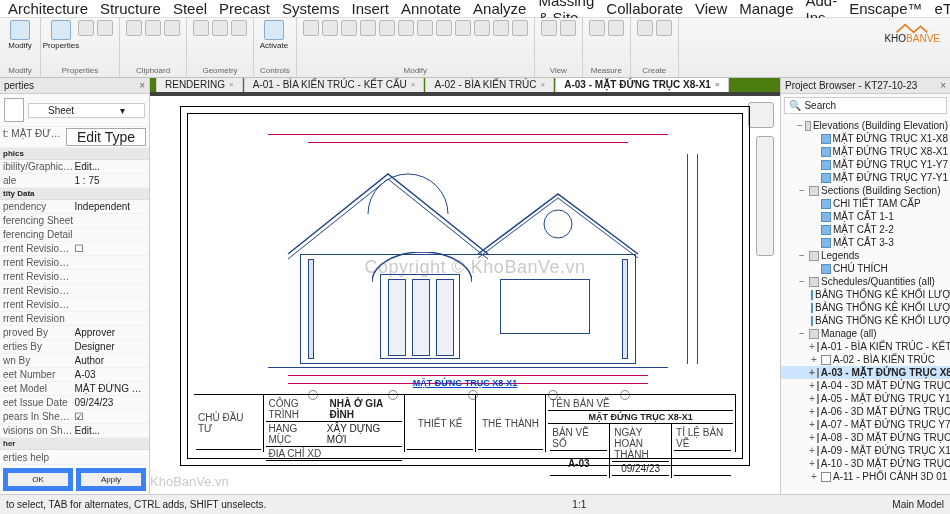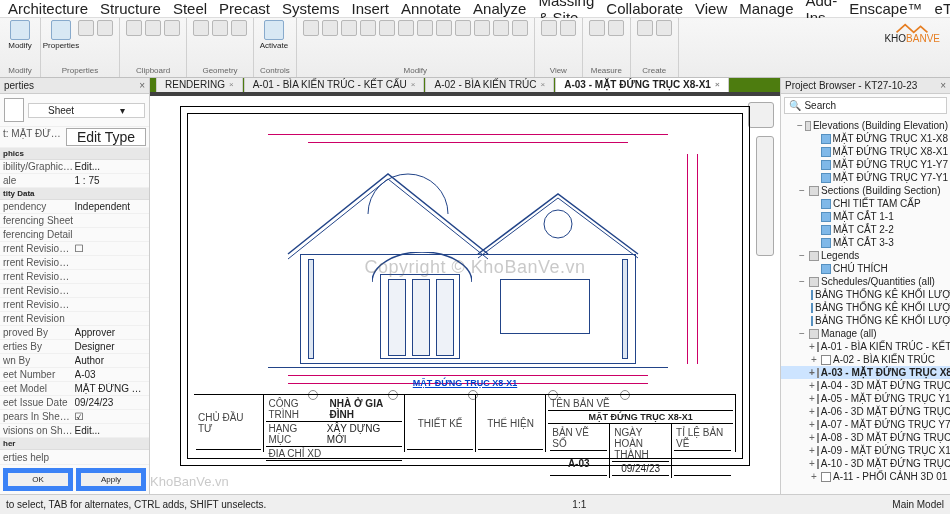--- a/index.html
+++ b/index.html
@@ -384,21 +384,21 @@
                   <span class="tb-label">ĐỊA CHỈ XD</span>
                 </div>
             </div>
             <div class="tb-cell" style="width:13%">
                 <div class="tb-row" style="justify-content:center">
                   <span class="tb-label">THIẾT KẾ</span>
                 </div>
               </div>
             <div class="tb-cell" style="width:13%">
                 <div class="tb-row" style="justify-content:center">
-                  <span class="tb-label">THỂ HIỆN</span>
+                  <span class="tb-label">THỂ THÀNH</span>
                 </div>
               </div>
             <div class="tb-cell" style="flex:1">
               <div class="tb-row" style="flex:0 0 10px">
                   <span class="tb-label">TÊN BẢN VẼ</span>
                 </div>
               <div class="tb-row" style="justify-content:center;font-size:9px;font-weight:700">MẶT ĐỨNG TRỤC X8-X1</div>
               <div style="display:flex;flex:0 0 20px">
                 <div class="tb-cell" style="flex:1">
                     <div class="tb-row tb-label">BẢN VẼ SỐ</div>

